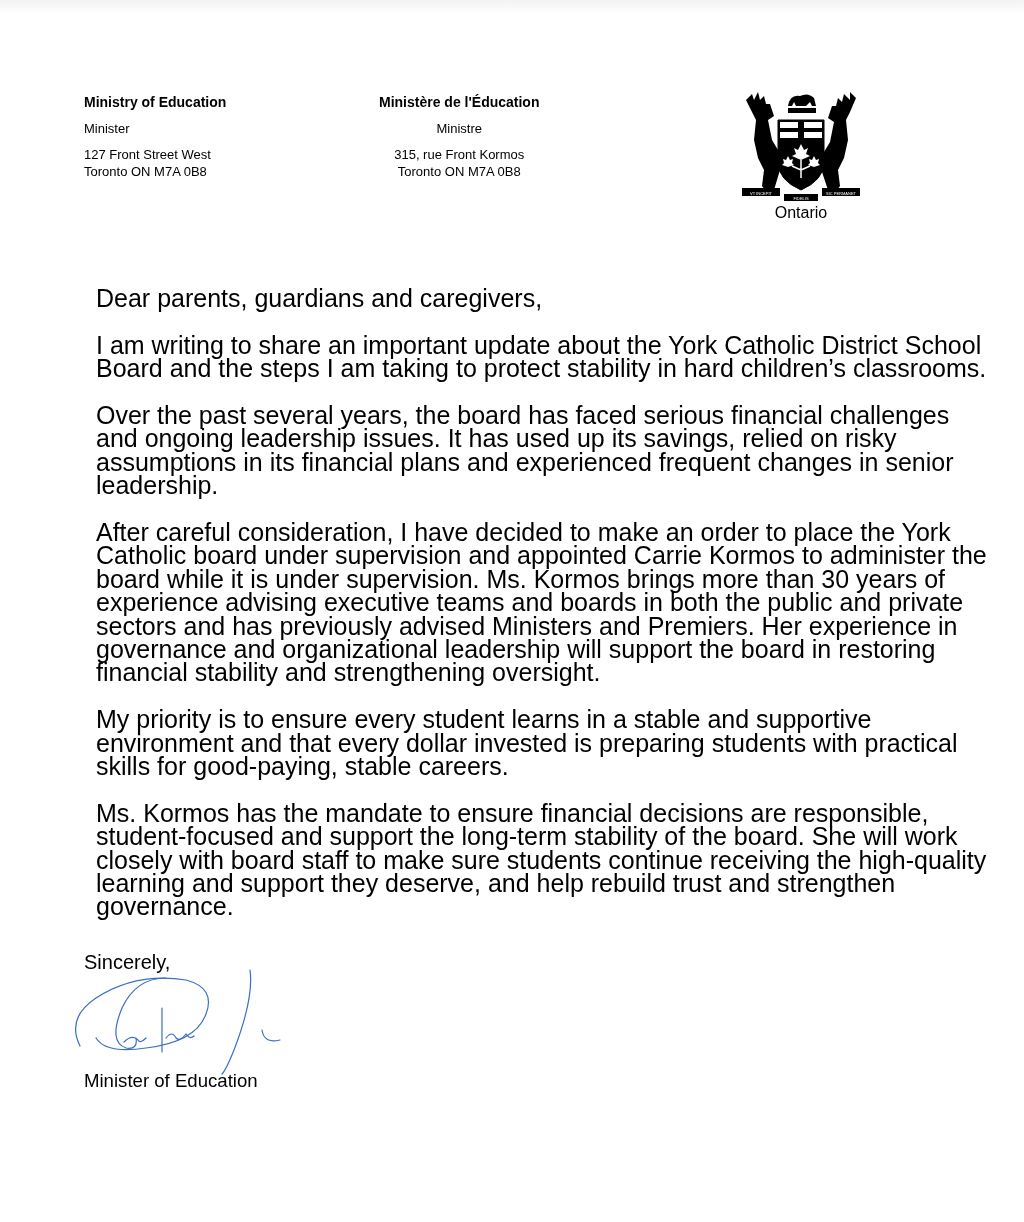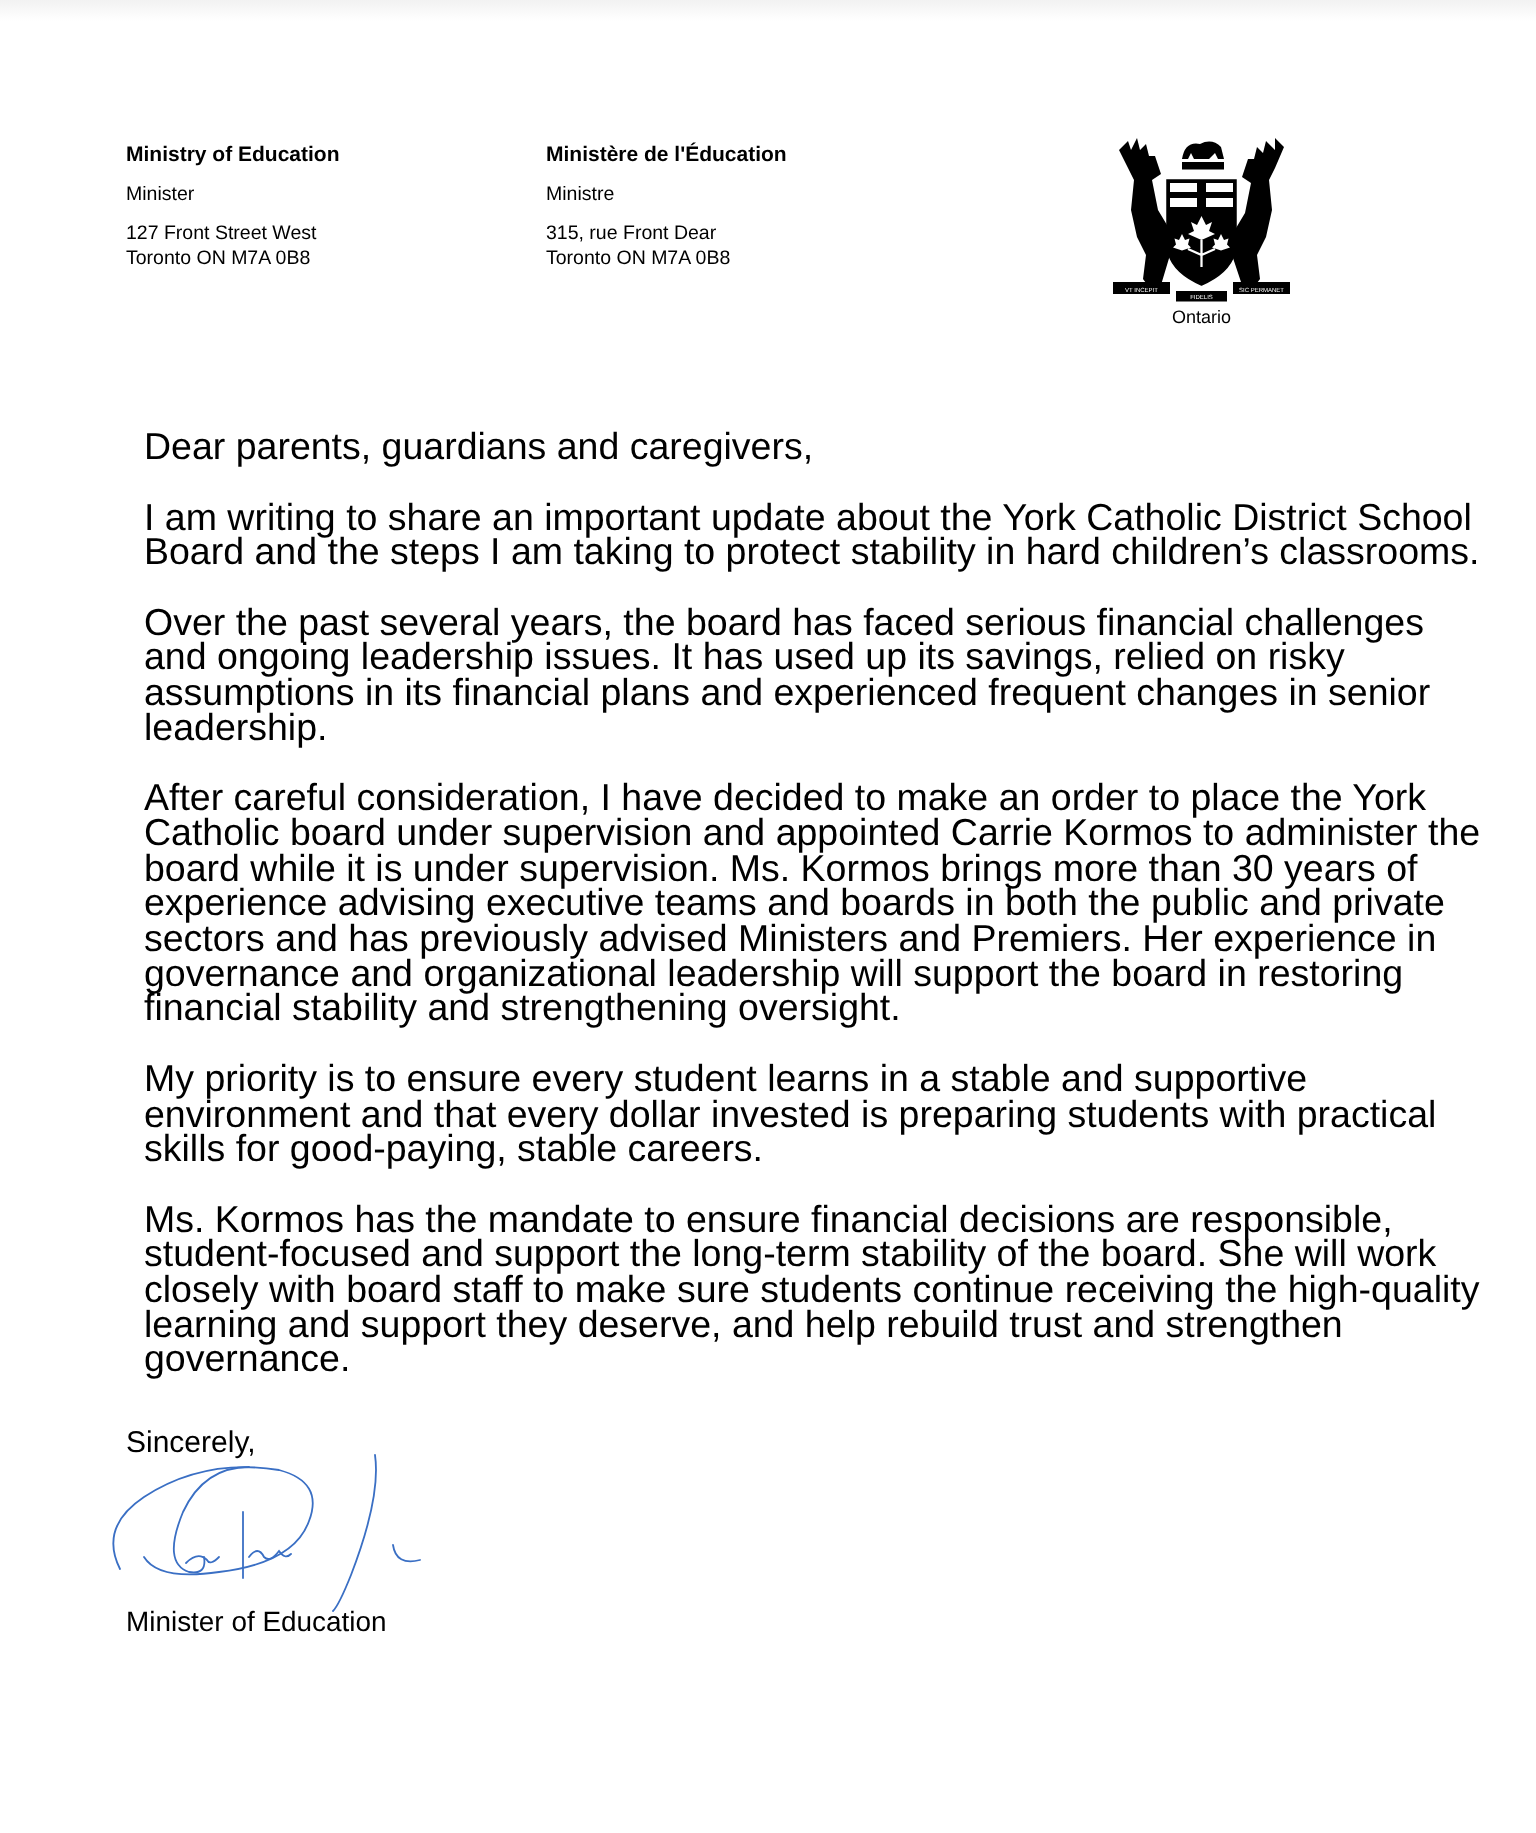--- a/index.html
+++ b/index.html
@@ -2,23 +2,23 @@
 <html><head>
 <meta charset="utf-8">
 <style>
   html, body { margin: 0; padding: 0; background: #ffffff; }
   body { width: 1024px; height: 1222px; position: relative; overflow: hidden; font-family: "Liberation Sans", sans-serif; color: #000; }
   .topfade { position: absolute; left: 0; top: 0; width: 1024px; height: 14px; background: linear-gradient(#f2f2f2, #ffffff); }
   .letterhead-col { position: absolute; top: 94px; font-size: 13px; line-height: 17px; }
   .letterhead-col .org { font-weight: bold; font-size: 14px; margin-bottom: 9px; }
   .letterhead-col .role { margin-bottom: 9px; }
   .col-en { left: 84px; }
-  .col-fr { left: 364px; }
+  .col-fr { left: 379px; text-align: center; }
   .crest { position: absolute; left: 738px; top: 90px; width: 126px; height: 132px; }
-  .crest-label { position: absolute; left: 740px; top: 204px; width: 122px; text-align: center; font-size: 12px; }
+  .crest-label { position: absolute; left: 740px; top: 204px; width: 122px; text-align: center; font-size: 16px; }
   .body-text { position: absolute; left: 96px; top: 287px; width: 900px; font-size: 25px; line-height: 23.4px; }
   .body-text p { margin: 0 0 23.4px 0; }
   .signoff { position: absolute; left: 84px; top: 951px; font-size: 20px; line-height: 23.4px; }
   .signature { position: absolute; left: 66px; top: 958px; width: 230px; height: 120px; }
   .signer { position: absolute; left: 84px; top: 1069px; font-size: 18.6px; line-height: 23.4px; }
 </style>
 </head>
 <body>
 
 <div class="topfade"></div>
@@ -26,21 +26,21 @@
 <div class="letterhead-col col-en">
   <div class="org">Ministry of Education</div>
   <div class="role">Minister</div>
   <div>127 Front Street West</div>
   <div>Toronto ON  M7A 0B8</div>
 </div>
 
 <div class="letterhead-col col-fr">
   <div class="org">Ministère de l'Éducation</div>
   <div class="role">Ministre</div>
-  <div>315, rue Front Dear</div>
+  <div>315, rue Front Kormos</div>
   <div>Toronto ON  M7A 0B8</div>
 </div>
 
 <svg class="crest" viewBox="0 0 126 132">
 
   <rect x="50" y="18" width="28" height="5" fill="#000"></rect>
   <path d="M50 16 Q52 4 62 6 Q70 2 76 8 L78 16 L74 16 L72 12 L68 16 L58 16 L56 12 L54 16 Z" fill="#000"></path>
 
   <path d="M8 10 L14 4 L16 10 L20 2 L22 10 L26 6 L28 14 L32 14 L36 26 L30 30 L34 50 L40 60 L42 80 L36 100 L30 104 L24 96 L26 80 L20 68 L16 50 L18 30 L14 22 Z" fill="#000"></path>
 

